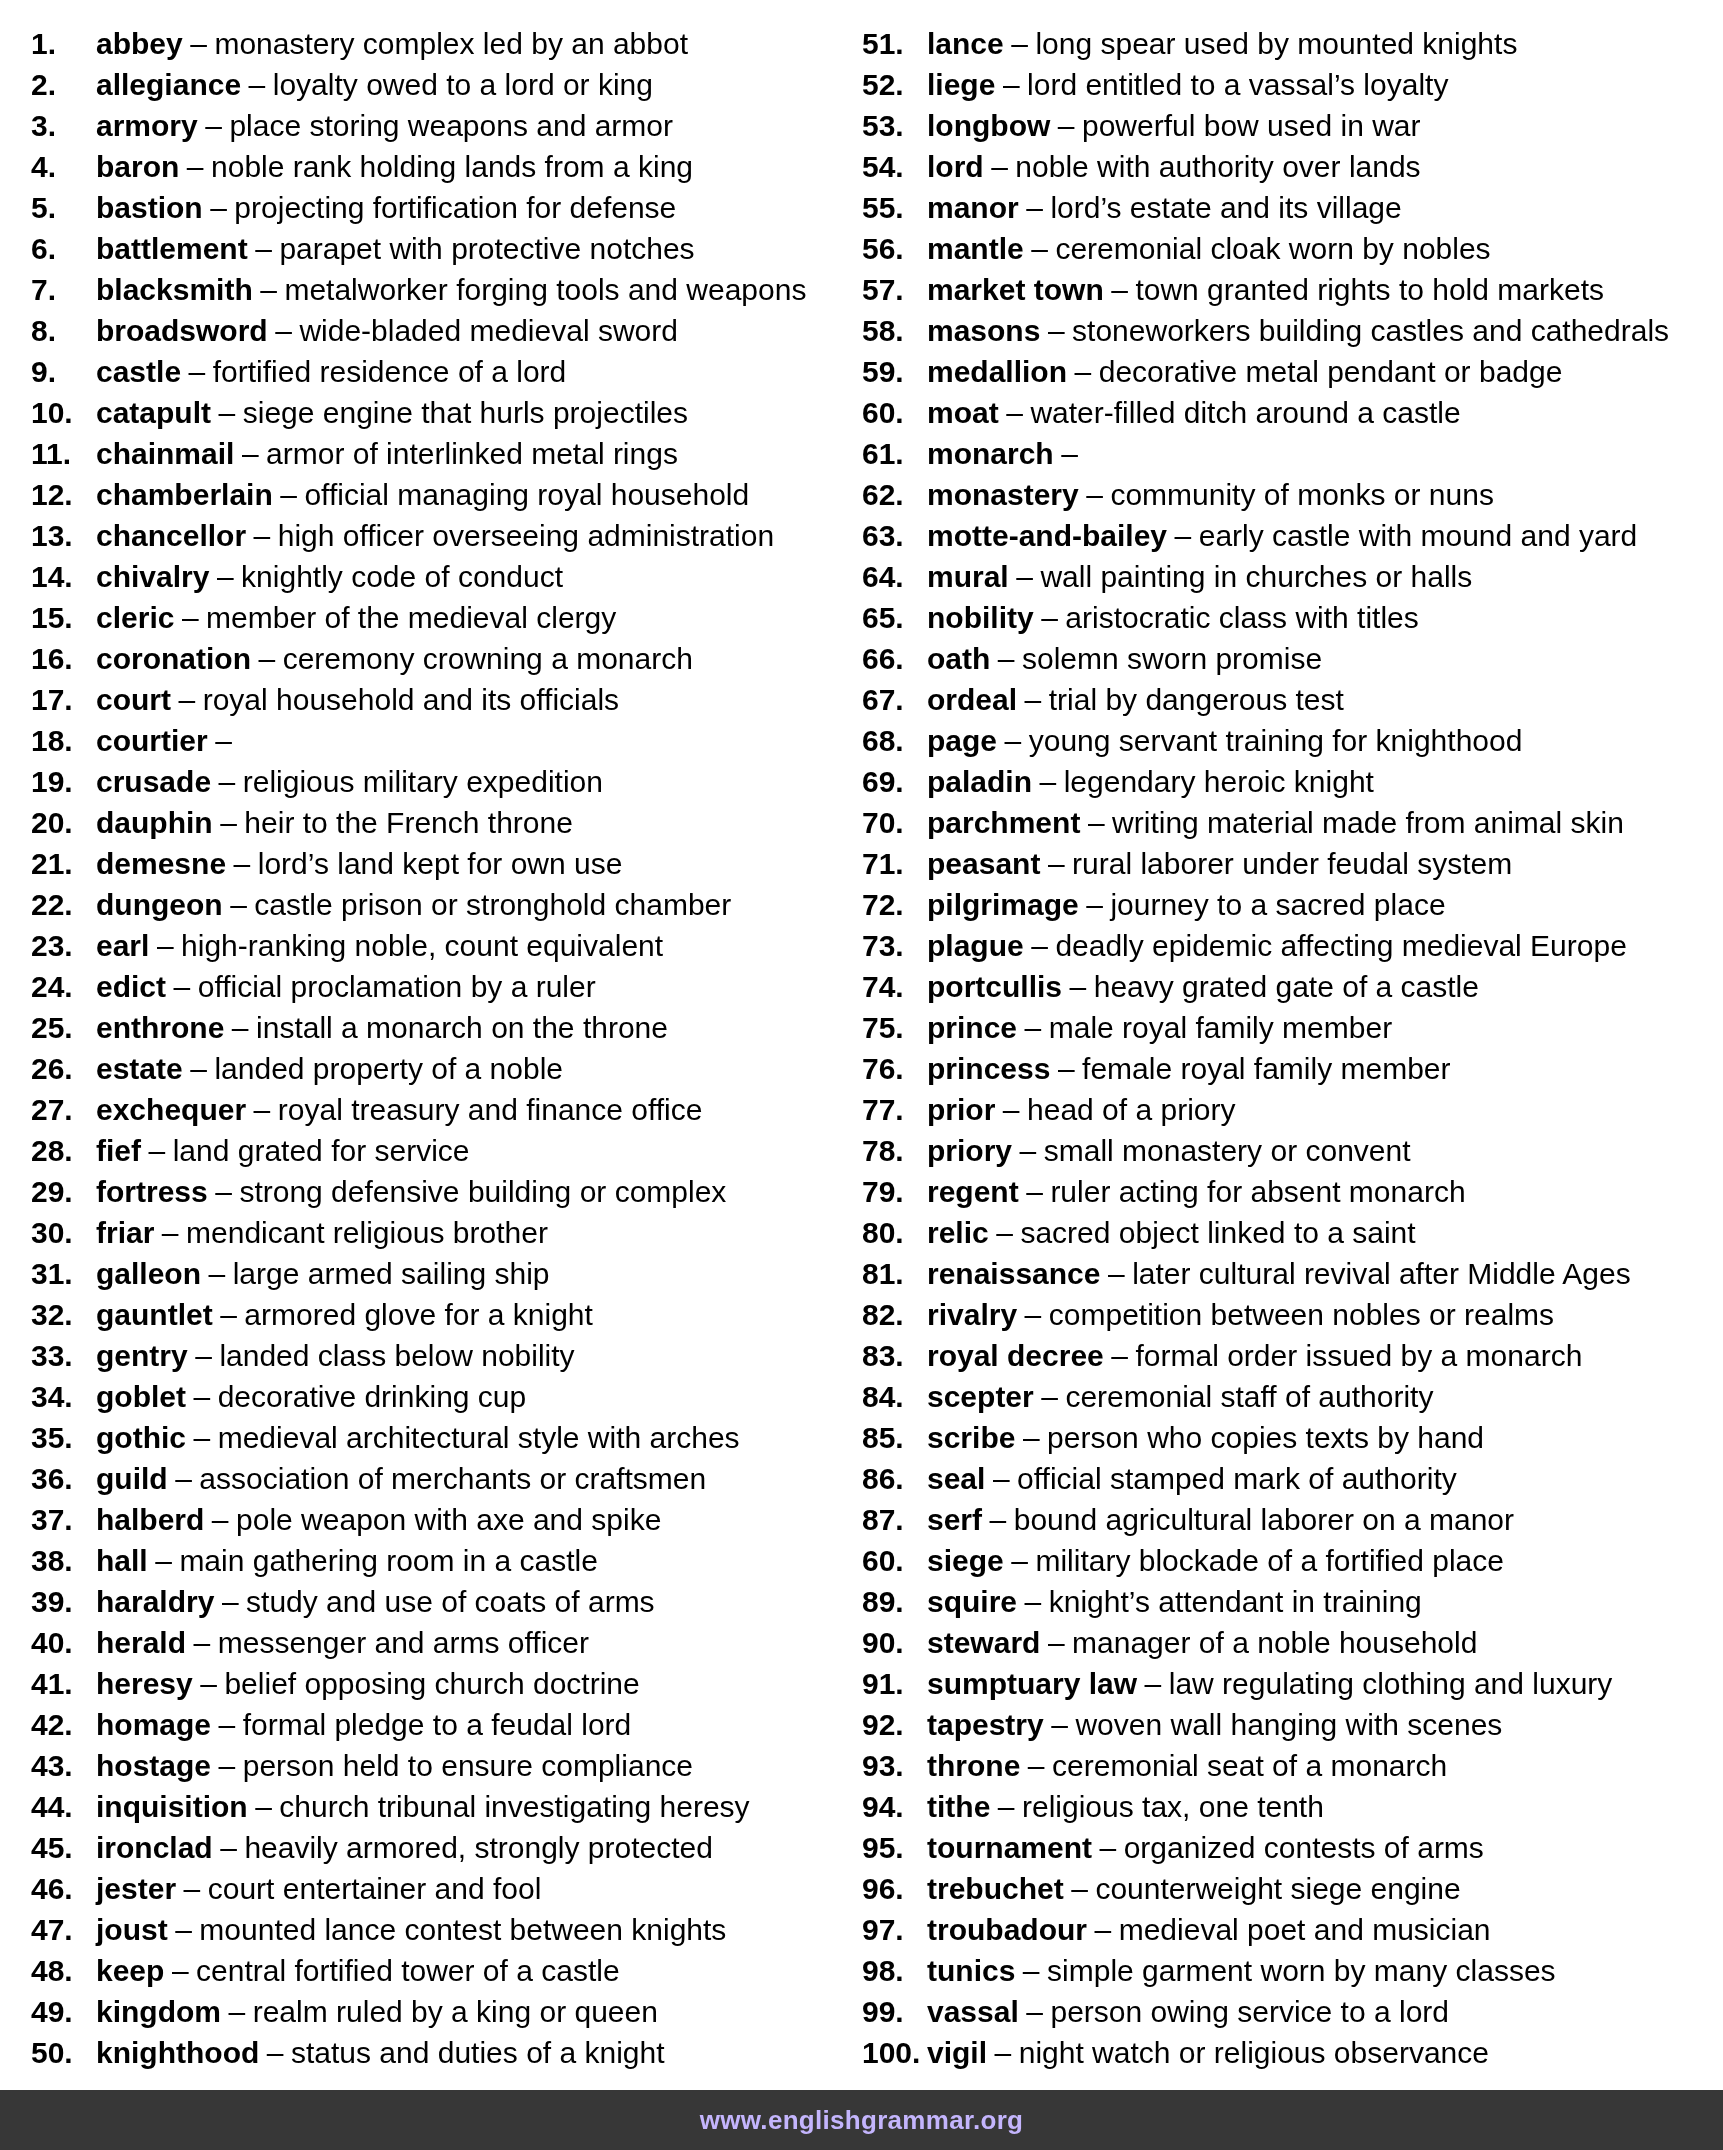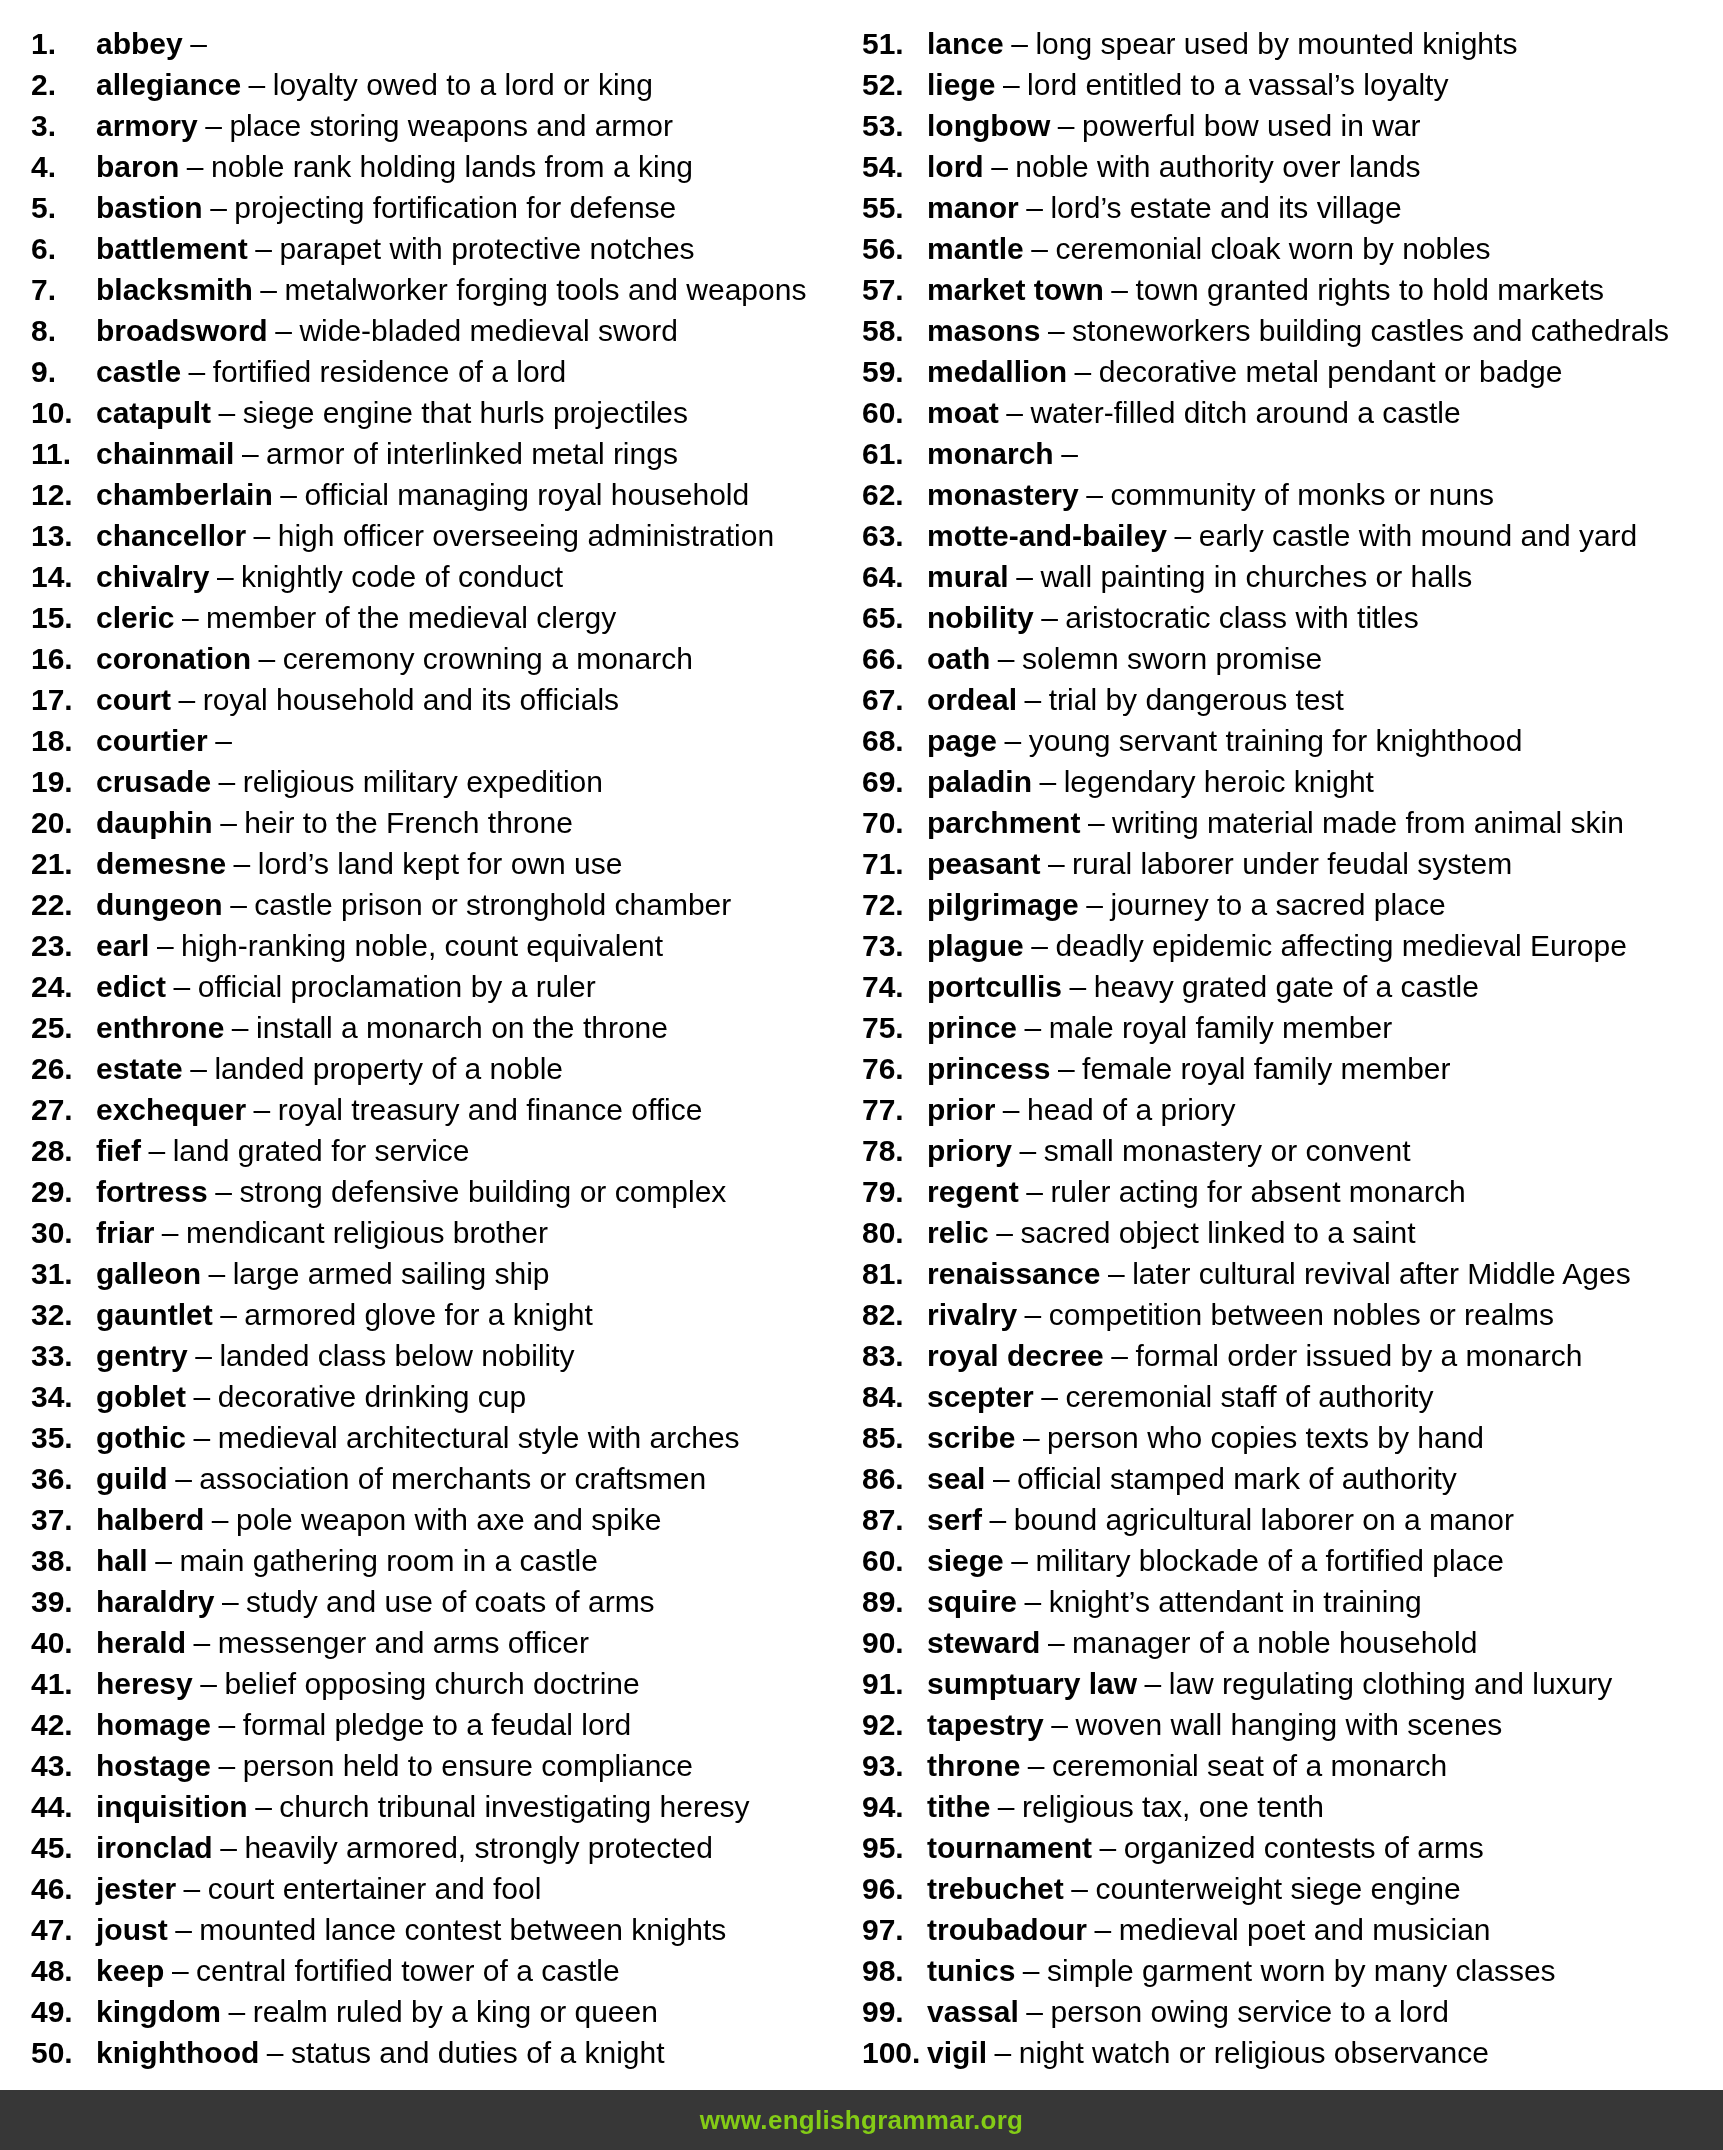--- a/index.html
+++ b/index.html
@@ -49,35 +49,36 @@
     left: 0;
     top: 2090px;
     width: 1723px;
     height: 61px;
     background: #373737;
     display: flex;
     align-items: center;
     justify-content: center;
   }
   .footer-text {
-    color: #84cc16;
+    color: #c4b5fd;
     font-weight: bold;
     font-size: 26px;
     letter-spacing: 0.3px;
   }
 </style>
 </head>
 <body>
 
 <div class="columns">
   <ul class="col left" id="col-left">
       <li class="item">
     <span class="num">1.</span>
     <span class="term">abbey</span>
     <span class="sep">–</span>
+    <span class="def">monastery complex led by an abbot</span>
   </li>
       <li class="item">
     <span class="num">2.</span>
     <span class="term">allegiance</span>
     <span class="sep">–</span>
     <span class="def">loyalty owed to a lord or king</span>
   </li>
       <li class="item">
     <span class="num">3.</span>
     <span class="term">armory</span>

